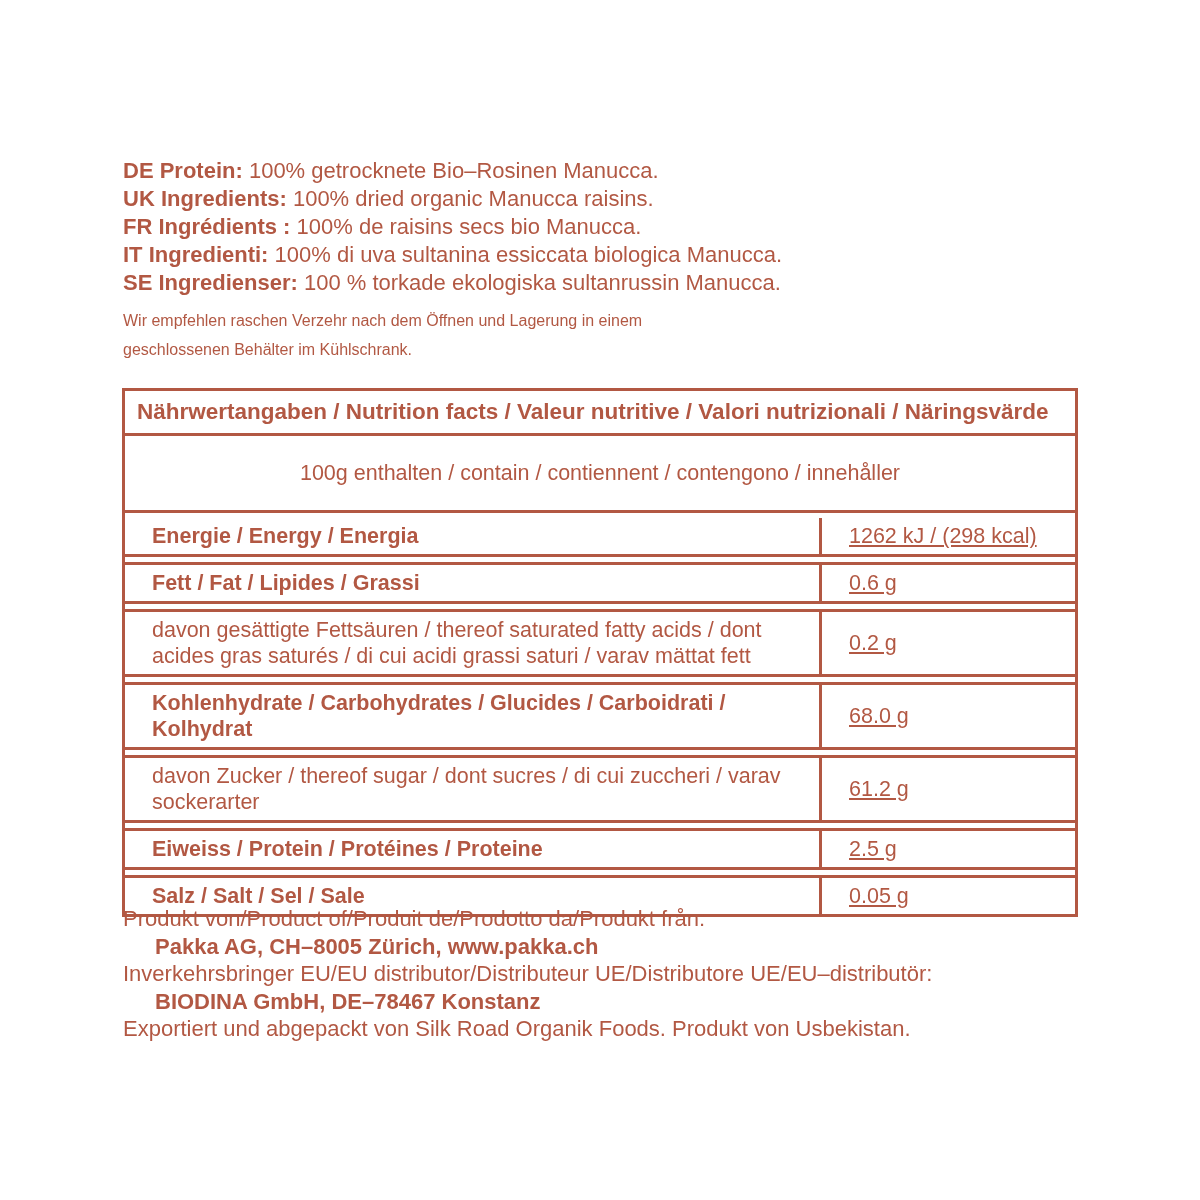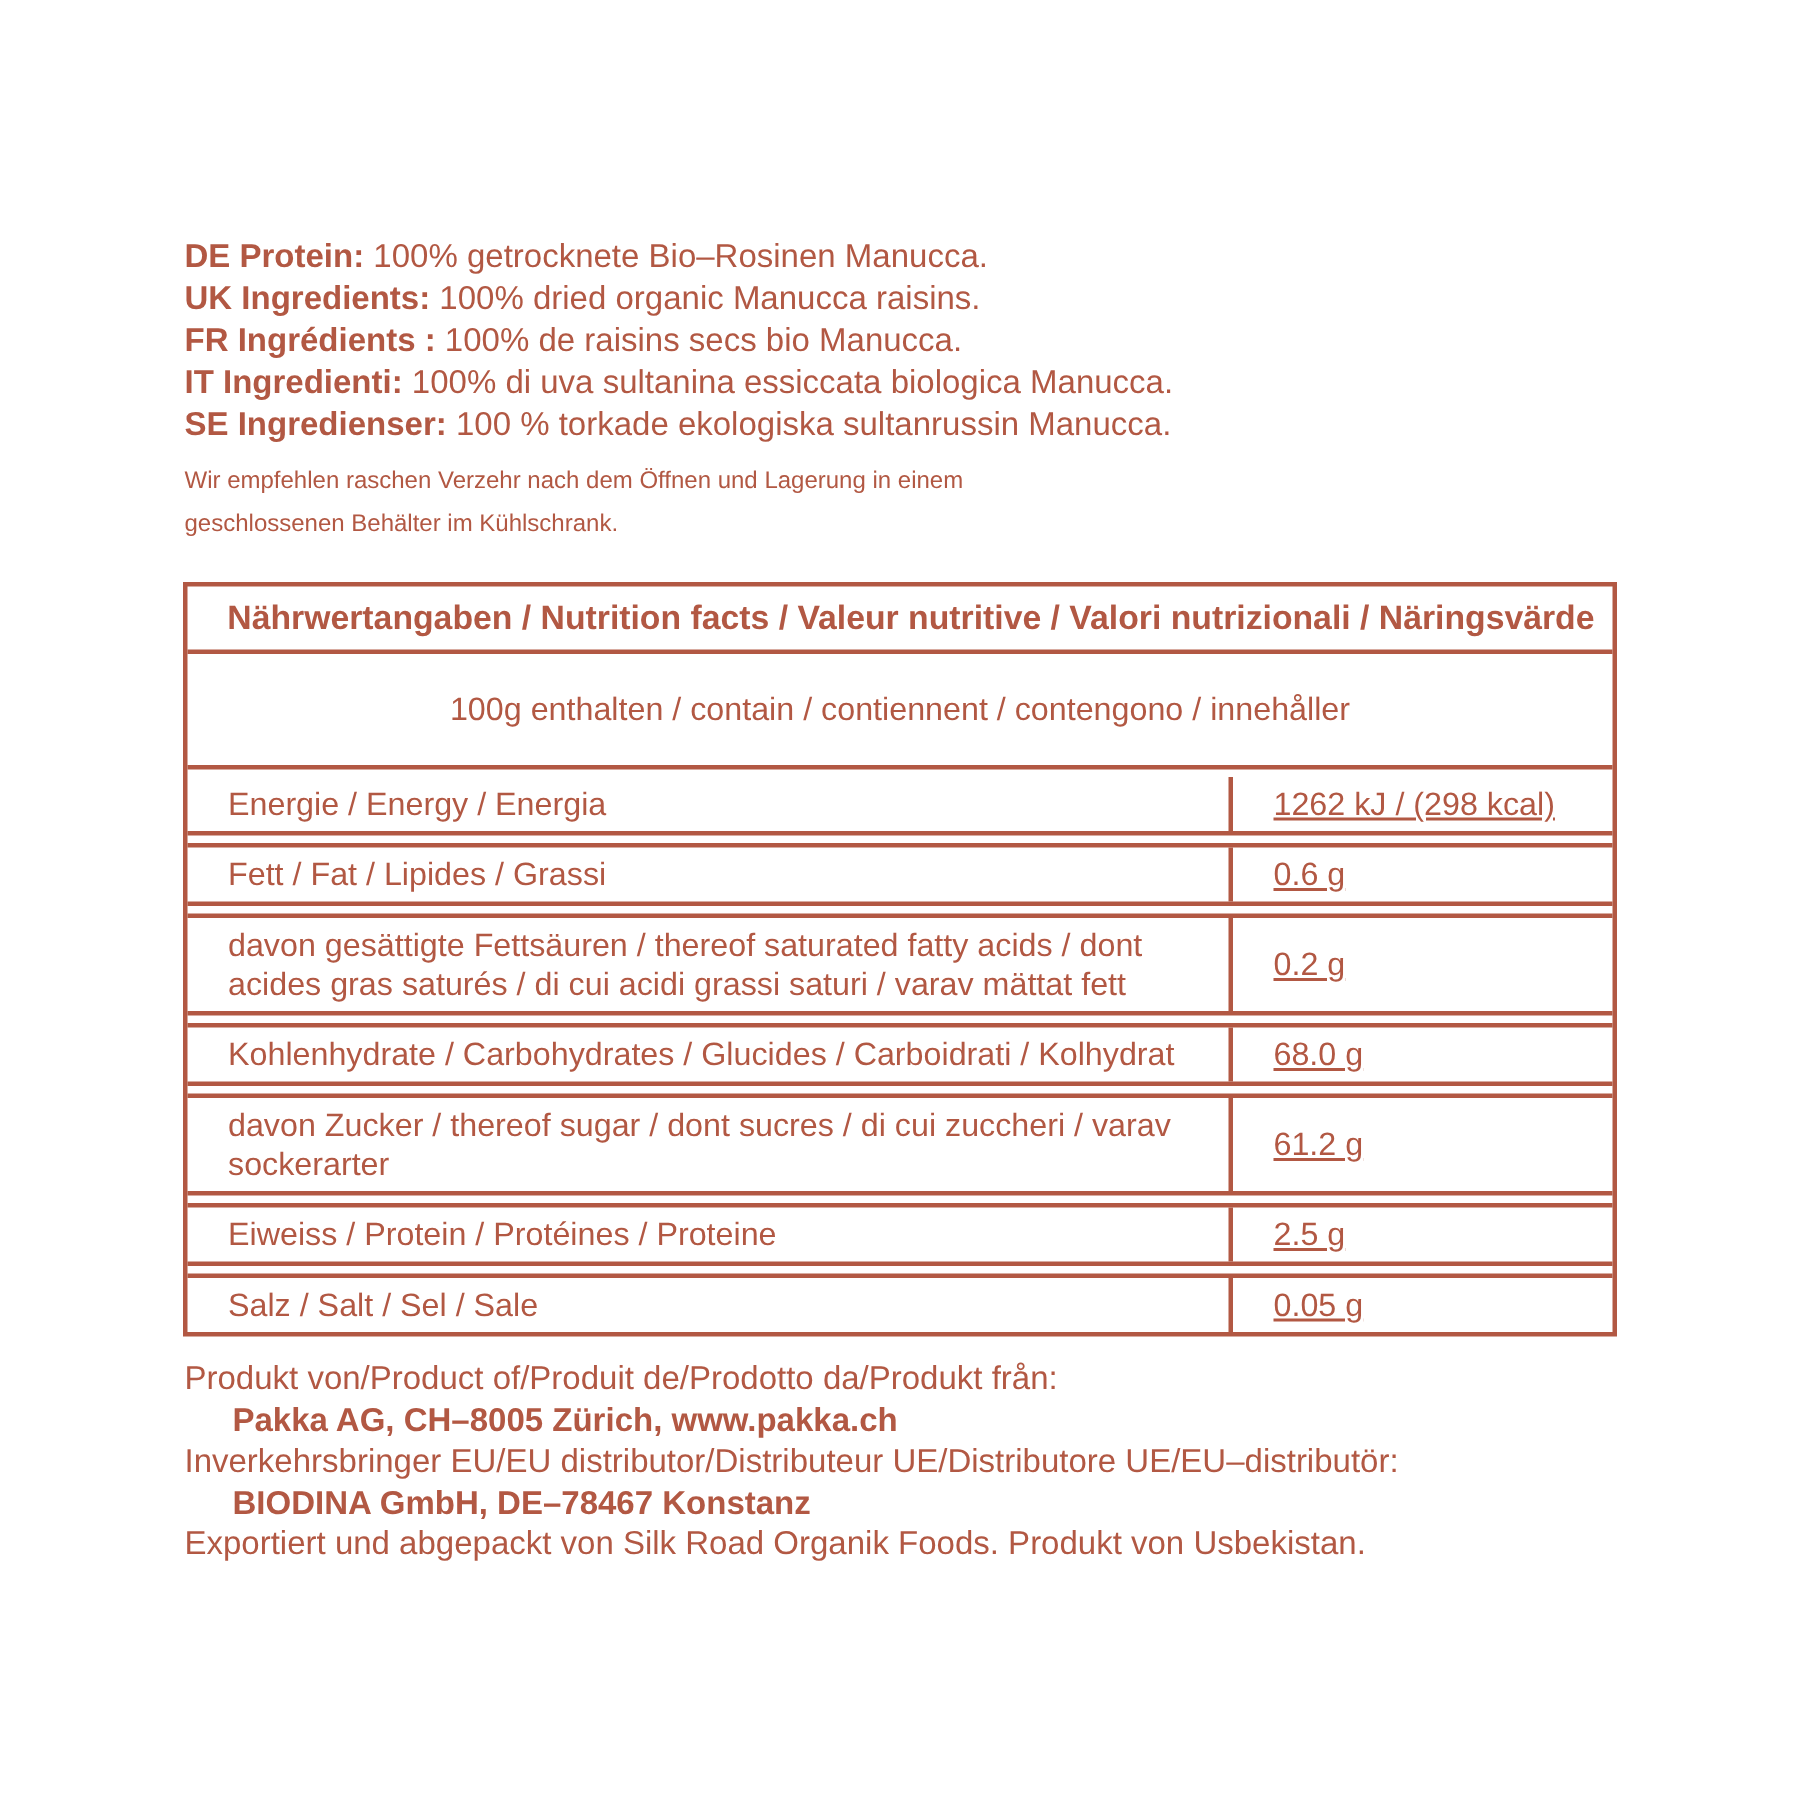--- a/index.html
+++ b/index.html
@@ -29,42 +29,42 @@
     font-size:16px;line-height:29px;
   }
 
   
   .ntable{
     position:absolute;left:122px;top:388px;width:956px;
     border:3px solid var(--accent);
     font-size:21.5px;
   }
   .ntable .hdr1{
-    text-align:right;font-weight:bold;font-size:22.5px;
+    text-align:left;font-weight:bold;font-size:22.5px;
     line-height:26px;padding:8px 12px;
     border-bottom:3px solid var(--accent);
   }
   .ntable .hdr2{
     text-align:center;font-size:21.5px;line-height:26px;
     padding:24px 12px;border-bottom:3px solid var(--accent);
   }
   .nrow{
     display:flex;align-items:stretch;
     border-top:3px solid var(--accent);
     border-bottom:3px solid var(--accent);
     margin-top:5px;
   }
   .nrow:first-of-type{border-top:none;margin-top:0;}
   .nrow.first{border-top:none;margin-top:5px;}
   .nrow.last{border-bottom:none;}
   .nrow .lbl{
     flex:1;padding:5px 24px 5px 27px;line-height:26px;
     display:flex;flex-direction:column;justify-content:center;
   }
-  .nrow .lbl.bold{font-weight:normal;}
+  .nrow .lbl.bold{font-weight:bold;}
   .nrow .val{
     width:256px;flex:0 0 256px;
     border-left:3px solid var(--accent);
     padding:5px 6px 5px 27px;line-height:26px;
     display:flex;align-items:center;text-decoration:underline;
   }
 
   
   .footer{
     position:absolute;left:123px;top:905px;width:1010px;

